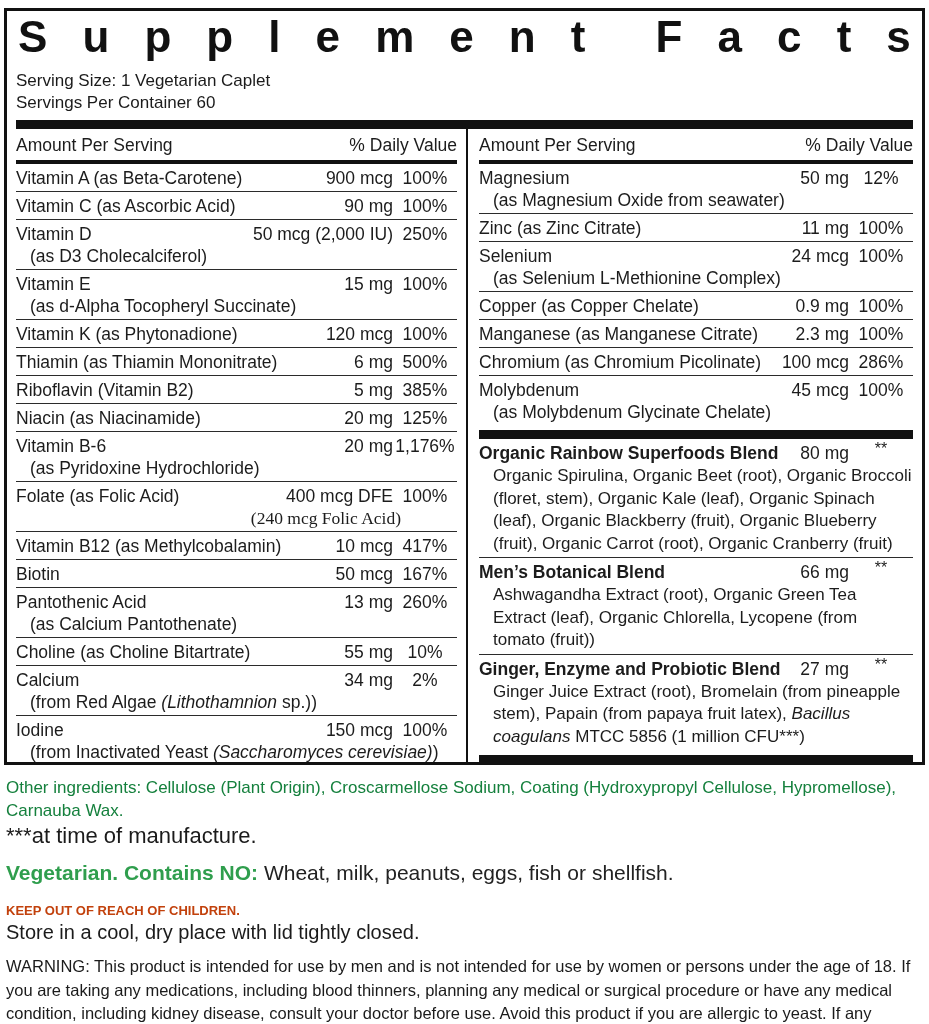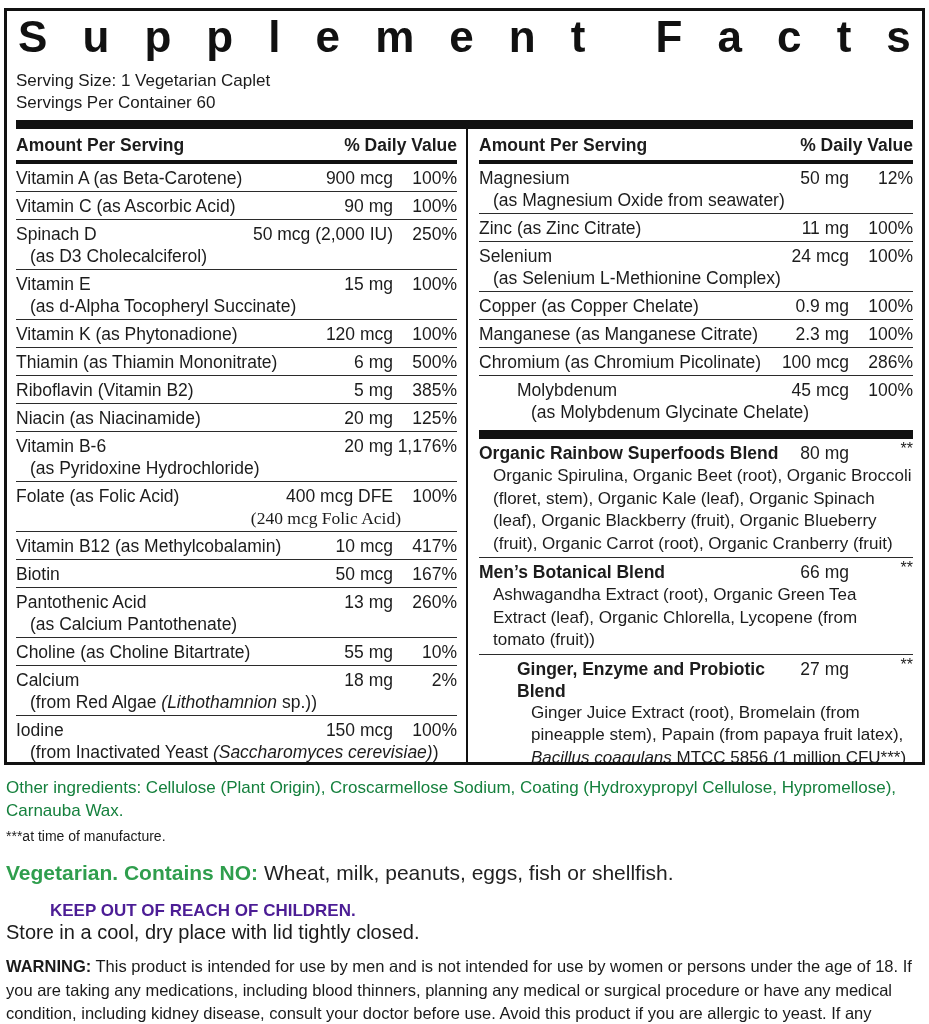--- a/index.html
+++ b/index.html
@@ -19,45 +19,45 @@
     margin:0 2px 9px 2px;height:46px;overflow:hidden;
   }
   .serving{font-size:17px;line-height:22px;color:#1b1b1b;}
   .thickbar{height:9px;background:#111;margin-top:6px;flex-shrink:0;}
   .columns{display:flex;flex:1;overflow:hidden;}
   .col{box-sizing:border-box;overflow:hidden;}
   .col.left{width:452px;border-right:2px solid #111;padding-right:9px;flex-shrink:0;}
   .col.right{flex:1;padding-left:11px;}
   .colheader{
     display:flex;justify-content:space-between;align-items:baseline;
-    font-weight:700;font-size:17.5px;padding:6px 0 4px 0;
+    font-weight:400;font-size:17.5px;padding:6px 0 4px 0;
     border-bottom:4px solid #111;
   }
   .row{border-bottom:1.5px solid #2b2b2b;padding:3px 0 2px 0;font-size:17.5px;line-height:22px;}
-  .row.nb{border-bottom:none;margin-left:38px;}
+  .row.nb{border-bottom:none;}
   .line1{display:flex;align-items:baseline;}
   .n{flex:1;padding-right:6px;}
   .a{white-space:nowrap;text-align:right;}
-  .dv{width:64px;text-align:right;flex-shrink:0;white-space:nowrap;}
+  .dv{width:64px;text-align:center;flex-shrink:0;white-space:nowrap;}
   .dv.sup{position:relative;top:-5px;font-size:16px;}
   .sub{padding-left:14px;}
   .sub.right{text-align:right;padding-left:0;padding-right:56px;font-family:Liberation Serif, serif;}
   .blend .bn{font-weight:700;}
   .blend .desc{padding-left:14px;font-size:17px;line-height:22.5px;}
   .rowbar{height:9px;background:#111;margin:5px 0 0 0;}
   .it{font-style:italic;}
   .bottom{position:absolute;left:6px;top:776px;width:917px;}
   .oi{font-size:17px;line-height:23px;color:#15803d;}
-  .mn{font-size:14px;line-height:22px;margin-top:3px;color:#1b1b1b;}
+  .mn{font-size:22px;line-height:22px;margin-top:3px;color:#1b1b1b;}
   .veg{margin-top:13px;font-size:21px;line-height:26px;color:#222;}
   .veg b{font-weight:700;}
-  .keep{margin-top:14px;font-size:17px;font-weight:700;line-height:21px;color:#4c1d95;margin-left:44px;}
+  .keep{margin-top:14px;font-size:13px;font-weight:700;line-height:21px;color:#c2410c;}
   .store{font-size:20px;line-height:23px;color:#1b1b1b;}
   .warn{margin-top:11px;font-size:16.5px;line-height:23.5px;color:#1b1b1b;}
-  .warn b{font-weight:700;margin-top:12px;}
+  .warn b{font-weight:400;margin-top:12px;}
 </style>
 </head>
 <body>
 
 <div class="panel">
   <div class="title" id="panel-title">
       <span>S</span>
       <span>u</span>
       <span>p</span>
       <span>p</span>
@@ -93,21 +93,21 @@
           </div>
           <div class="row">
             <div class="line1">
               <span class="n">Vitamin C (as Ascorbic Acid)</span>
               <span class="a">90 mg</span>
               <span class="dv">100%</span>
             </div>
           </div>
           <div class="row">
             <div class="line1">
-              <span class="n">Spinach D</span>
+              <span class="n">Vitamin D</span>
               <span class="a">50 mcg (2,000 IU)</span>
               <span class="dv">250%</span>
             </div>
             <div class="sub"><span>(as D3 Cholecalciferol)</span></div>
           </div>
           <div class="row">
             <div class="line1">
               <span class="n">Vitamin E</span>
               <span class="a">15 mg</span>
               <span class="dv">100%</span>
@@ -183,21 +183,21 @@
           <div class="row">
             <div class="line1">
               <span class="n">Choline (as Choline Bitartrate)</span>
               <span class="a">55 mg</span>
               <span class="dv">10%</span>
             </div>
           </div>
           <div class="row">
             <div class="line1">
               <span class="n">Calcium</span>
-              <span class="a">18 mg</span>
+              <span class="a">34 mg</span>
               <span class="dv">2%</span>
             </div>
             <div class="sub"><span>(from Red Algae </span><span class="it">(Lithothamnion</span><span> sp.))</span></div>
           </div>
           <div class="row">
             <div class="line1">
               <span class="n">Iodine</span>
               <span class="a">150 mcg</span>
               <span class="dv">100%</span>
             </div>

